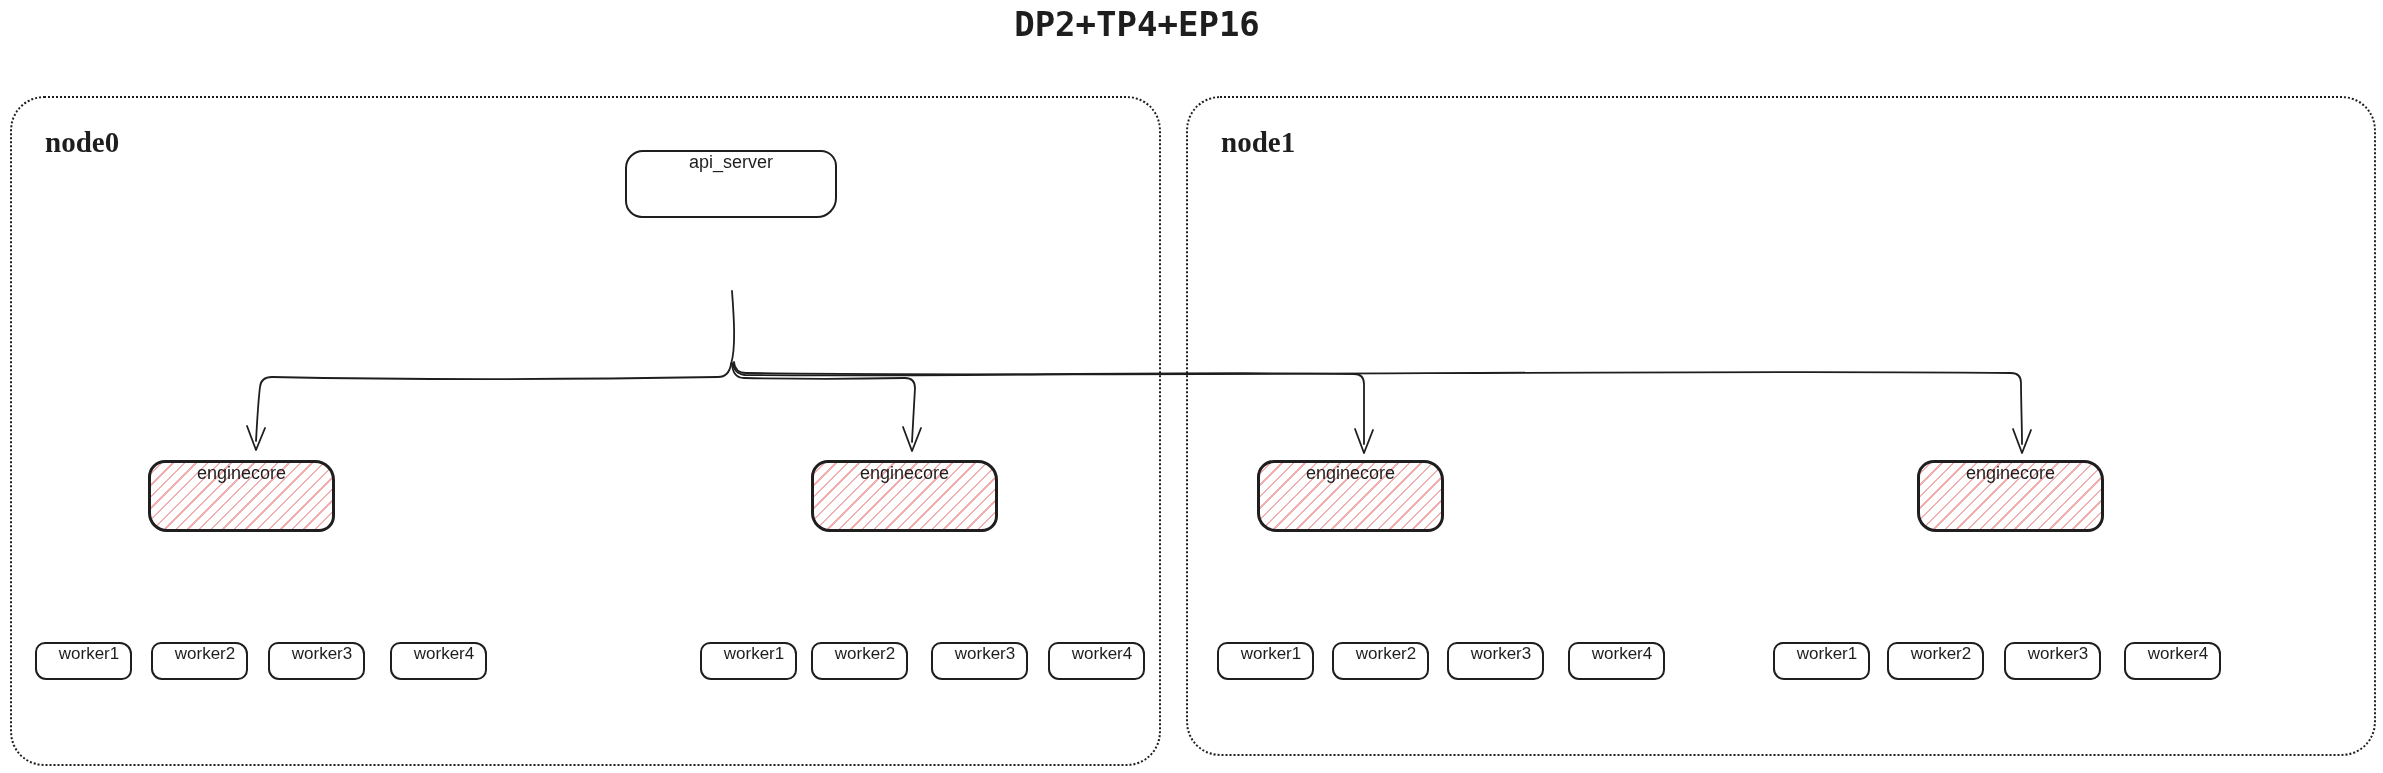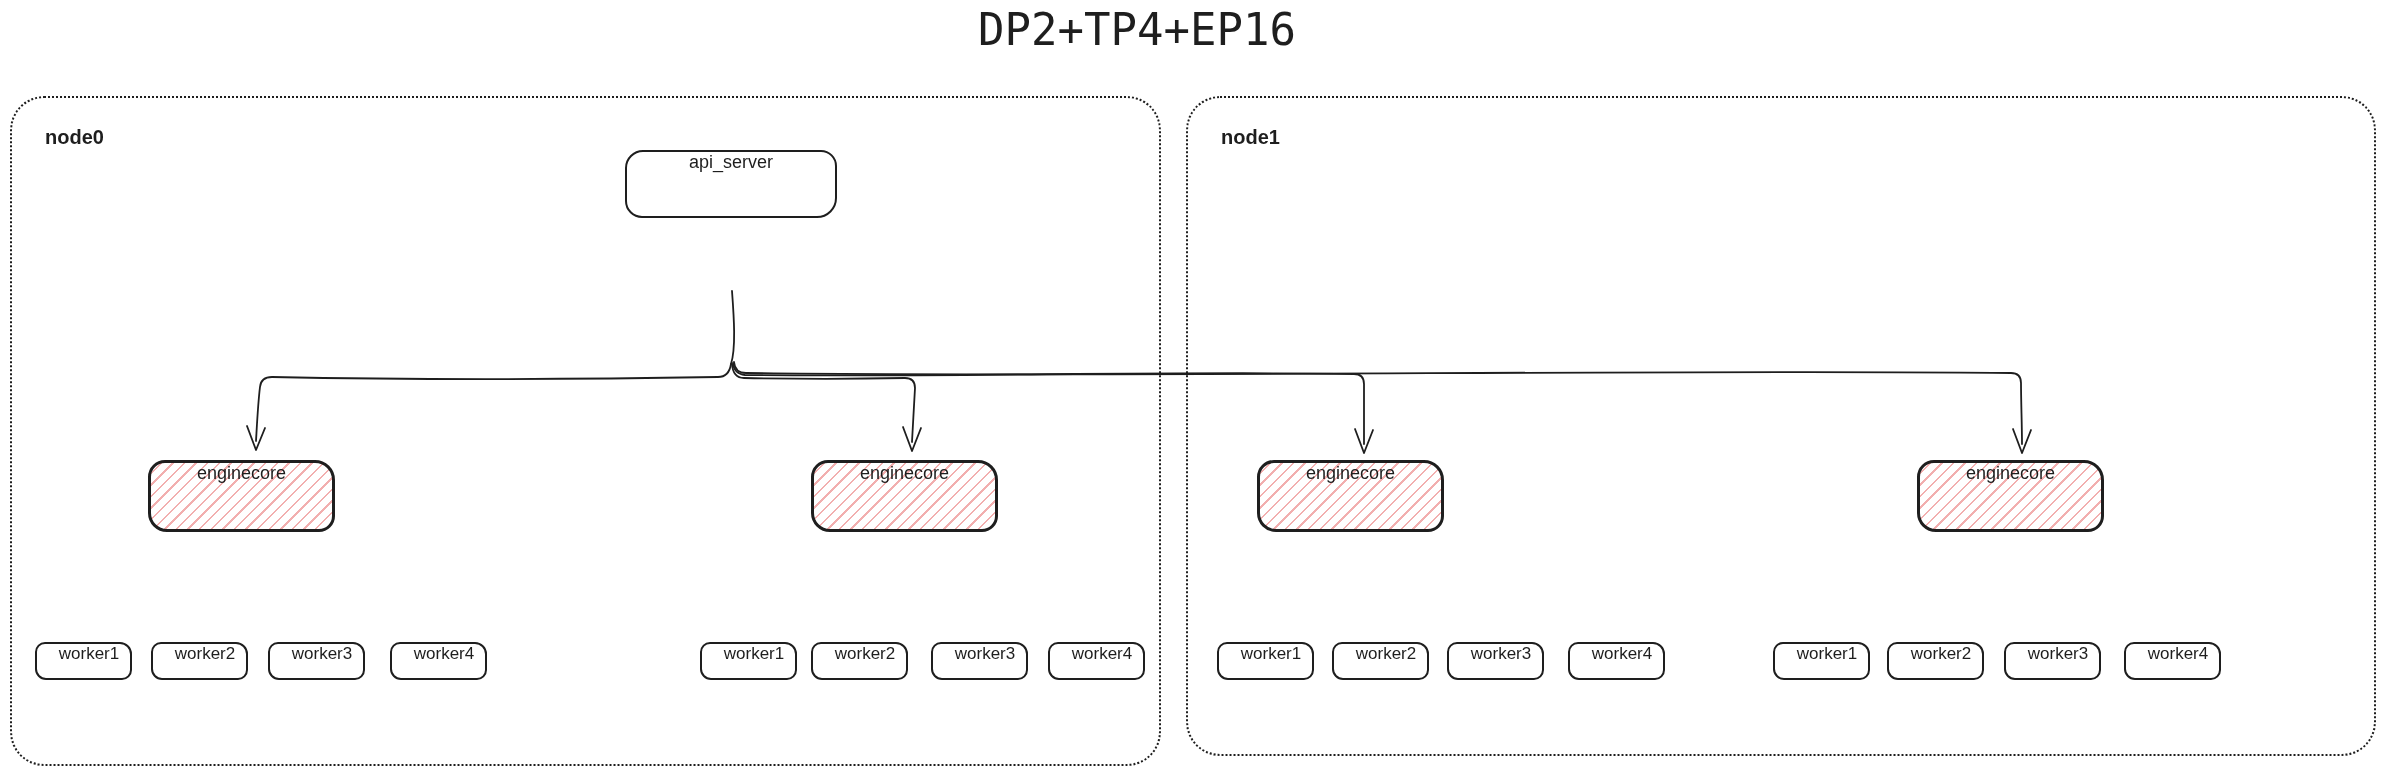--- a/index.html
+++ b/index.html
@@ -11,39 +11,39 @@
     font-family: "Liberation Sans", sans-serif;
     color: #1e1e1e;
     overflow: hidden;
   }
   .title {
     position: absolute;
     top: 4px;
     left: 1137px;
     transform: translateX(-50%);
     font-family: "DejaVu Sans Mono", monospace;
-    font-size: 44px;
-    font-weight: 400;
+    font-size: 34px;
+    font-weight: 700;
     letter-spacing: 0px;
     white-space: nowrap;
   }
   .node {
     position: absolute;
     border: 2.5px dotted #1e1e1e;
     border-radius: 34px;
     background: transparent;
   }
   .node0 { left: 10px;   top: 96px; width: 1147px; height: 666px; }
   .node1 { left: 1186px; top: 96px; width: 1186px; height: 656px; }
   .node-label {
     position: absolute;
     left: 33px;
     top: 28px;
-    font-family: Liberation Sans, sans-serif;
-    font-size: 20px;
+    font-family: Liberation Serif, serif;
+    font-size: 29px;
     font-weight: 600;
   }
   .box {
     position: absolute;
     display: flex;
     align-items: flex-start;
     justify-content: center;
     border: 2.5px solid #1e1e1e;
     background: #ffffff;
     font-size: 18px;

